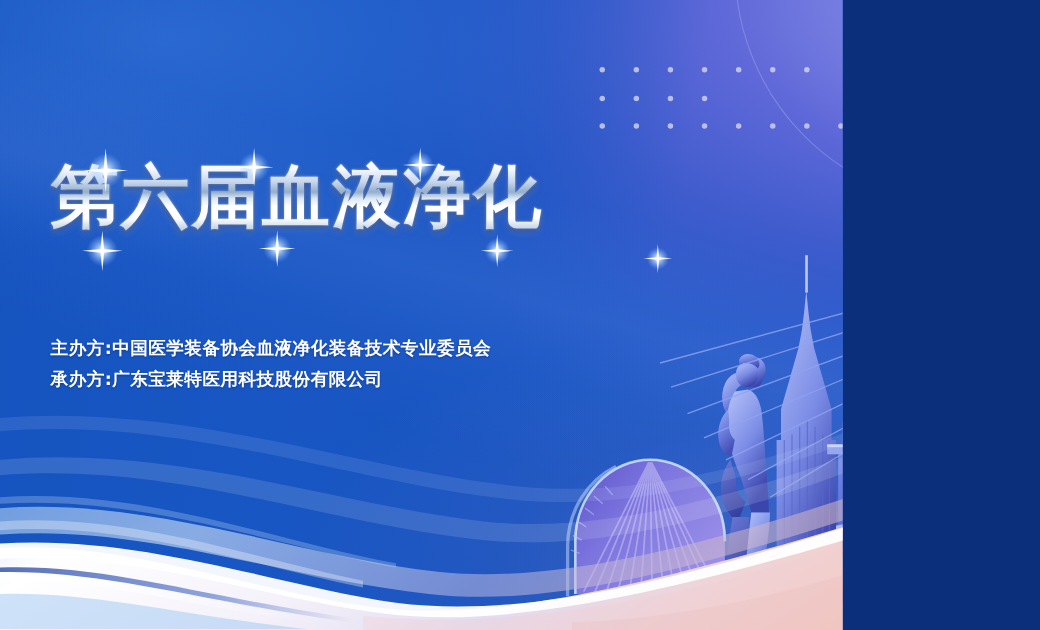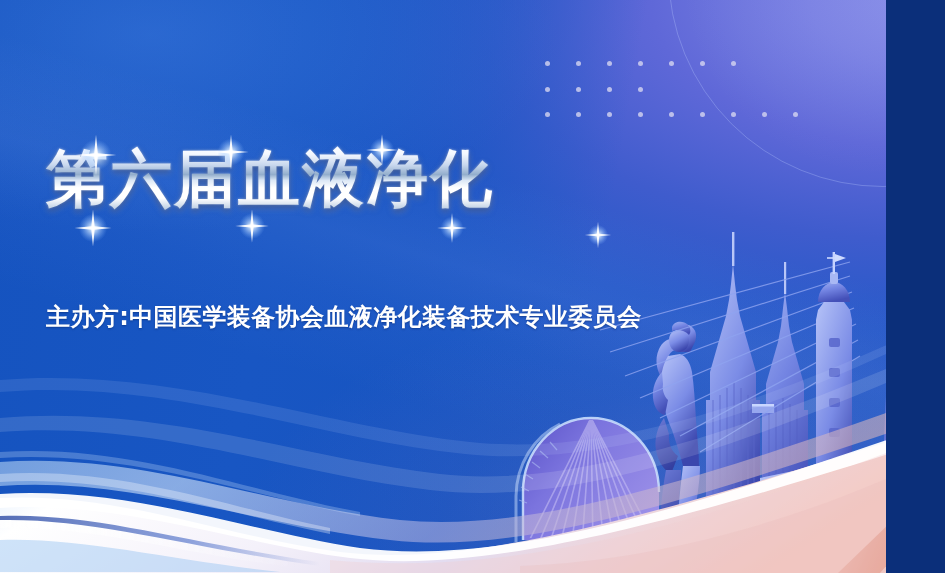--- a/index.html
+++ b/index.html
@@ -1,18 +1,18 @@
 <!DOCTYPE html>
 <html><head>
 <meta charset="utf-8">
 <style>
   html,body{margin:0;padding:0;background:#0b2f7a;}
   *{box-sizing:border-box;}
   #banner{
-    position:relative;width:886px;height:573px;overflow:hidden;
+    position:relative;width:766px;height:573px;overflow:hidden;
     font-family:"DejaVu Sans","Liberation Sans",sans-serif;
     background:#1b5ac6;
   }
   .layer{position:absolute;top:0;left:0;width:945px;height:573px;pointer-events:none;}
 
   
   .bg-base{
     background:
       radial-gradient(120% 100% at 100% 0%, #8a8fe8 0%, #7a80e2 12%, #5f68d8 26%, #3f5ccd 42%, #2559c8 58%, #1a56c2 72%, #1550bb 100%),
       linear-gradient(120deg,#1552bd 0%,#1a5ac6 40%,#3b5fd0 70%,#7b83e2 100%);
@@ -59,21 +59,21 @@
       #ffffff 0%, #f4f8ff 16%, #c9d8ee 31%, #93aecc 44%,
       #dce8f6 52%, #ffffff 62%, #ffffff 76%, #bfd0e4 90%, #8ea6c4 100%);
     -webkit-background-clip:text;background-clip:text;color:transparent;
     -webkit-text-fill-color:transparent;
     filter:drop-shadow(0 3px 3px rgba(5,30,90,0.55)) drop-shadow(0 0 1px rgba(255,255,255,0.6));
     white-space:nowrap;
   }
   .title-line.second{margin-top:2px;}
   .sub-block{position:absolute;left:46px;top:303px;z-index:30;}
   .sub-line{
-    font-size:24px;line-height:28px;font-weight:bold;color:#ffffff;
+    font-size:16px;line-height:28px;font-weight:bold;color:#ffffff;
     letter-spacing:0.4px;white-space:nowrap;
     text-shadow:0 1px 2px rgba(5,30,90,0.45);
   }
   .sparkle{position:absolute;pointer-events:none;z-index:31;}
 </style>
 </head>
 <body>
 
 <div id="banner">
 
@@ -455,15 +455,16 @@
           <path d="M50 22 L52 48 L78 50 L52 52 L50 78 L48 52 L22 50 L48 48 Z" fill="#ffffff"></path>
         </svg></div>
     </div>
 
   <div class="title-block">
     <div class="title-line">第六届血液净化</div>
   </div>
 
   <div class="sub-block">
     <div class="sub-line">主办方:中国医学装备协会血液净化装备技术专业委员会</div>
+    <div class="sub-line">承办方:广东宝莱特医用科技股份有限公司</div>
   </div>
 
 </div>
 
 </body></html>

